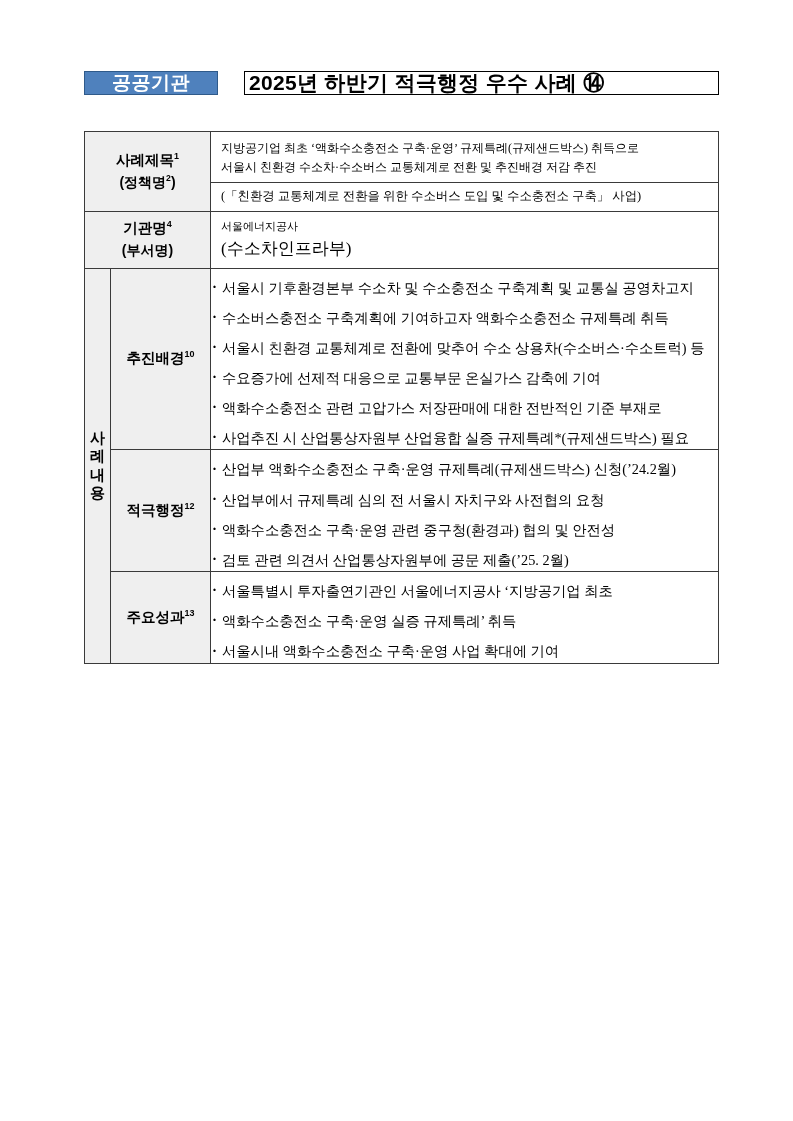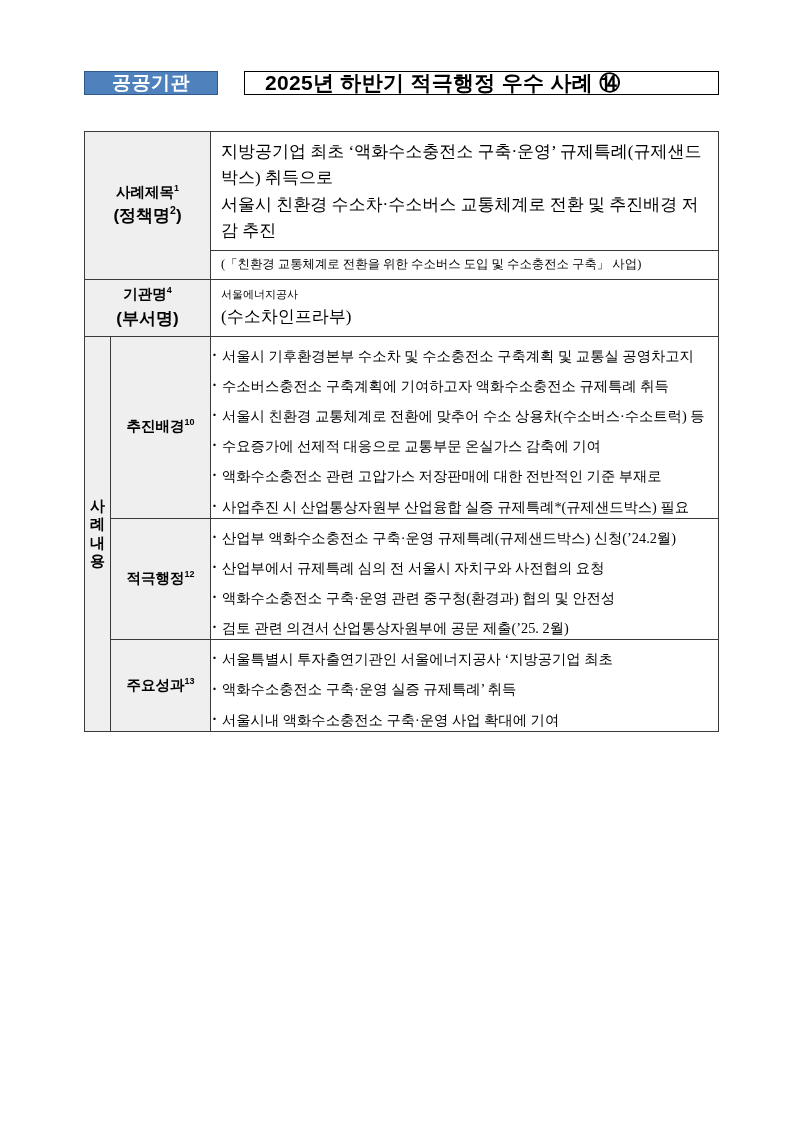--- a/index.html
+++ b/index.html
@@ -41,21 +41,21 @@
     color: #ffffff;
     letter-spacing: 0.5px;
   }
   .title-box {
     margin-left: 26px;
     flex: 1;
     border: 1.6px solid #000000;
     box-sizing: border-box;
     display: flex;
     align-items: center;
-    padding-left: 20px;
+    padding-left: 4px;
     background: #ffffff;
   }
   .title-text {
     font-family: "Liberation Sans", "DejaVu Sans", sans-serif;
     font-weight: bold;
     font-size: 21px;
     letter-spacing: 0.3px;
     white-space: nowrap;
   }
 
@@ -78,21 +78,21 @@
     text-align: center;
     font-family: "Liberation Sans", "DejaVu Sans", sans-serif;
     font-weight: bold;
     font-size: 14.5px;
     line-height: 1.35;
     padding: 6px 2px;
     margin-left: 7px;
   }
   .label-cell .sub {
     display: block;
-    font-size: 17px;
+    font-size: 14px;
     font-weight: bold;
     margin-top: 3px;
   }
   sup {
     font-size: 0.62em;
     vertical-align: super;
     line-height: 0;
   }
 
   
@@ -114,21 +114,21 @@
   }
 
   
   .content-cell {
     padding: 6px 8px 6px 10px;
     font-size: 14.3px;
     line-height: 1.52;
   }
   .title-main {
     padding: 7px 8px 6px 10px;
-    font-size: 17px;
+    font-size: 12px;
     line-height: 1.55;
     border-bottom: 1.2px solid #3a3a3a;
   }
   .title-sub {
     padding: 5px 8px 5px 10px;
     font-size: 12.4px;
     line-height: 1.4;
   }
   .org-main {
     padding: 6px 8px 1px 10px;

